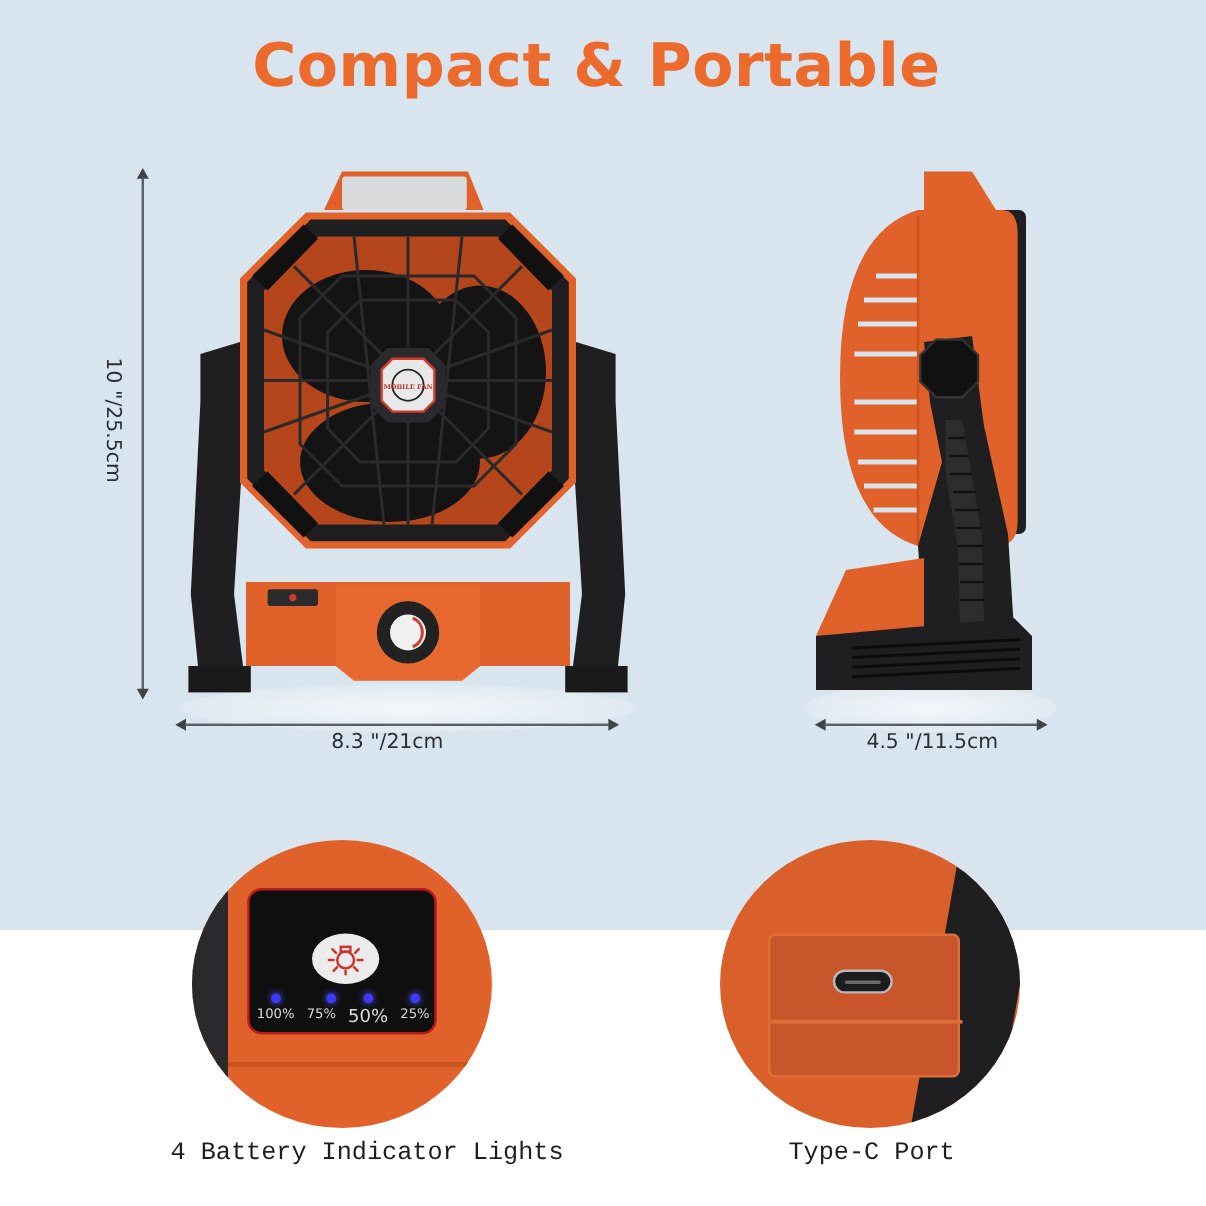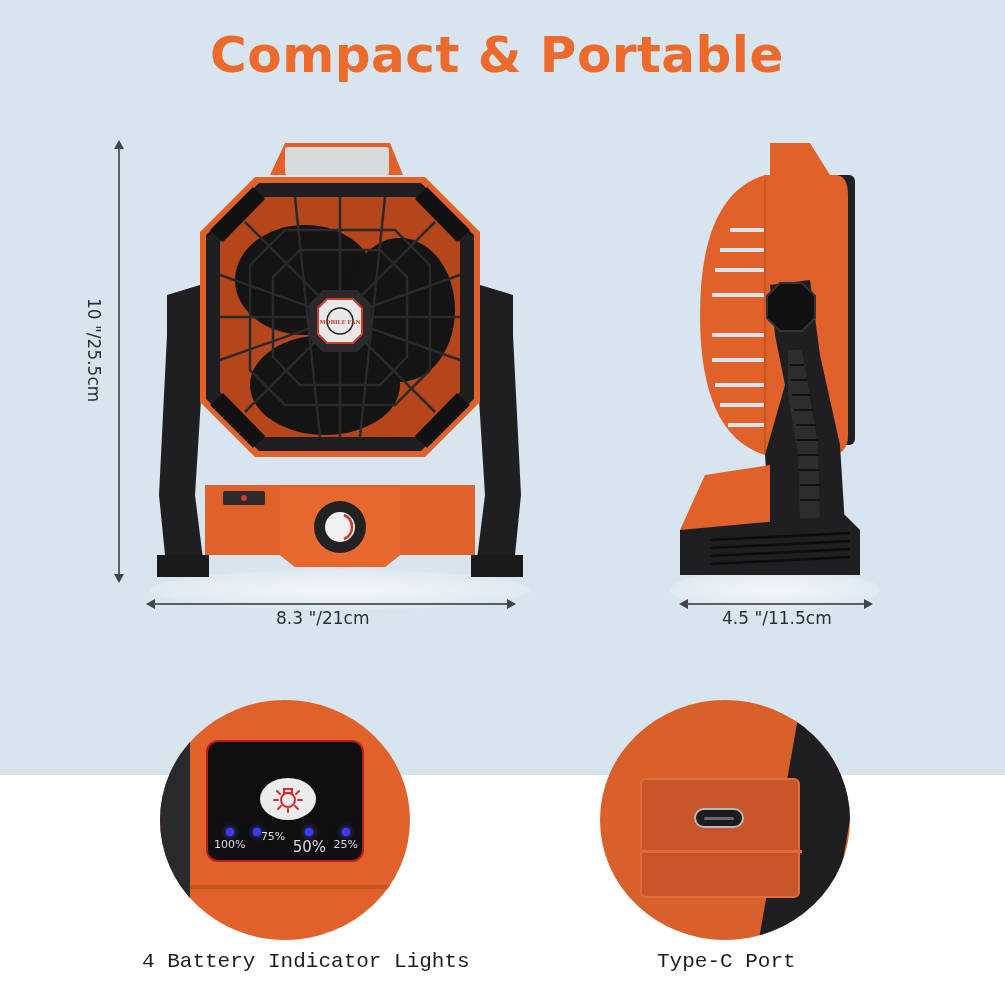--- a/index.html
+++ b/index.html
@@ -201,21 +201,21 @@
           <line x1="27" y1="24" x2="24" y2="21"></line>
           <line x1="17" y1="24" x2="17" y2="27"></line>
         </g>
       </svg>
     </div>
     <div style="position:absolute; left:6px; top:86px; width:144px; display:flex; justify-content:space-between;">
       <div style="display:flex; flex-direction:column; align-items:center;">
         <div style="width:8px; height:8px; border-radius:50%; background:#3b3bff; box-shadow:0 0 6px #5a5aff;"></div>
         <span style="font-size:11px; color:#dcdcdc; margin-top:2px;">100%</span>
       </div>
-      <div style="display:flex; flex-direction:row; align-items:flex-start;">
+      <div style="display:flex; flex-direction:column; align-items:flex-end;">
         <div style="width:8px; height:8px; border-radius:50%; background:#3b3bff; box-shadow:0 0 6px #5a5aff;"></div>
         <span style="font-size:11px; color:#dcdcdc; margin-top:2px;">75%</span>
       </div>
       <div style="display:flex; flex-direction:column; align-items:center;">
         <div style="width:8px; height:8px; border-radius:50%; background:#3b3bff; box-shadow:0 0 6px #5a5aff;"></div>
         <span style="font-size:15px; color:#dcdcdc; margin-top:2px;">50%</span>
       </div>
       <div style="display:flex; flex-direction:column; align-items:center;">
         <div style="width:8px; height:8px; border-radius:50%; background:#3b3bff; box-shadow:0 0 6px #5a5aff;"></div>
         <span style="font-size:11px; color:#dcdcdc; margin-top:2px;">25%</span>

